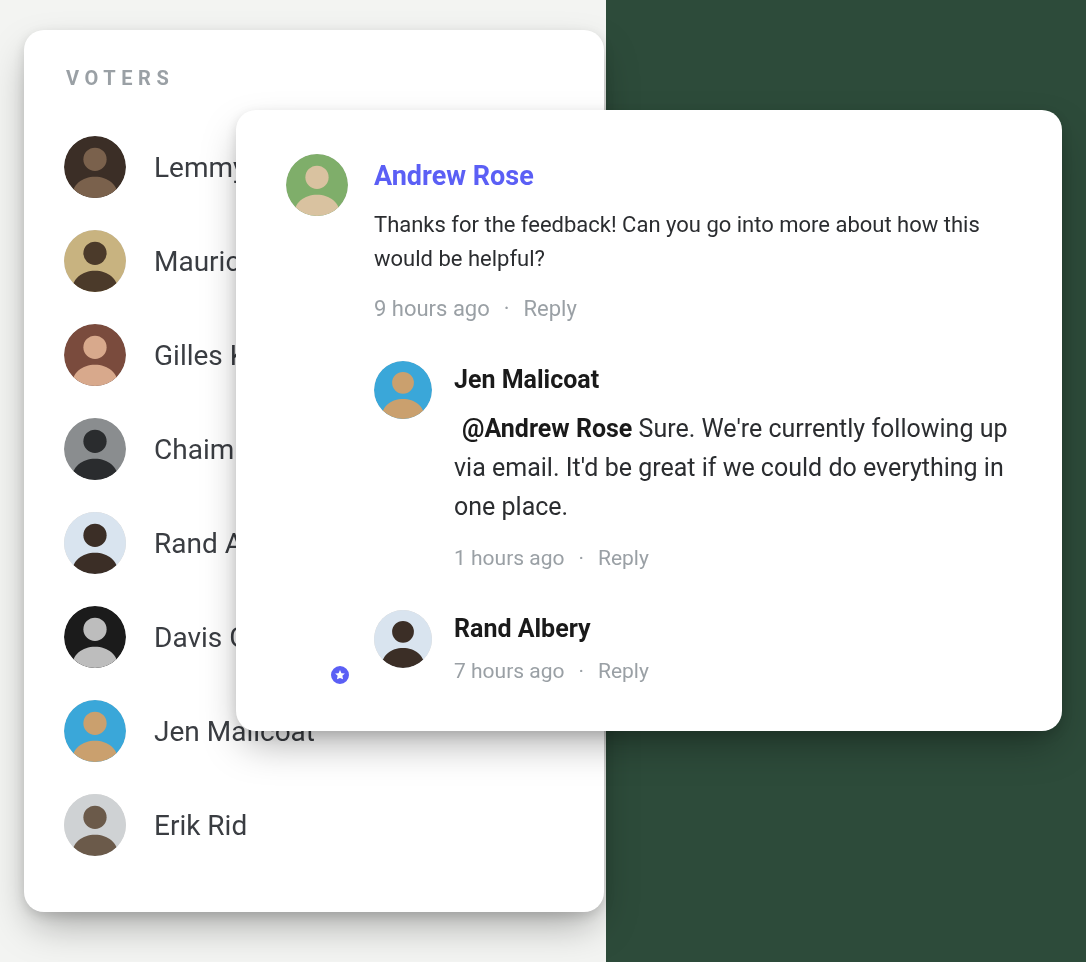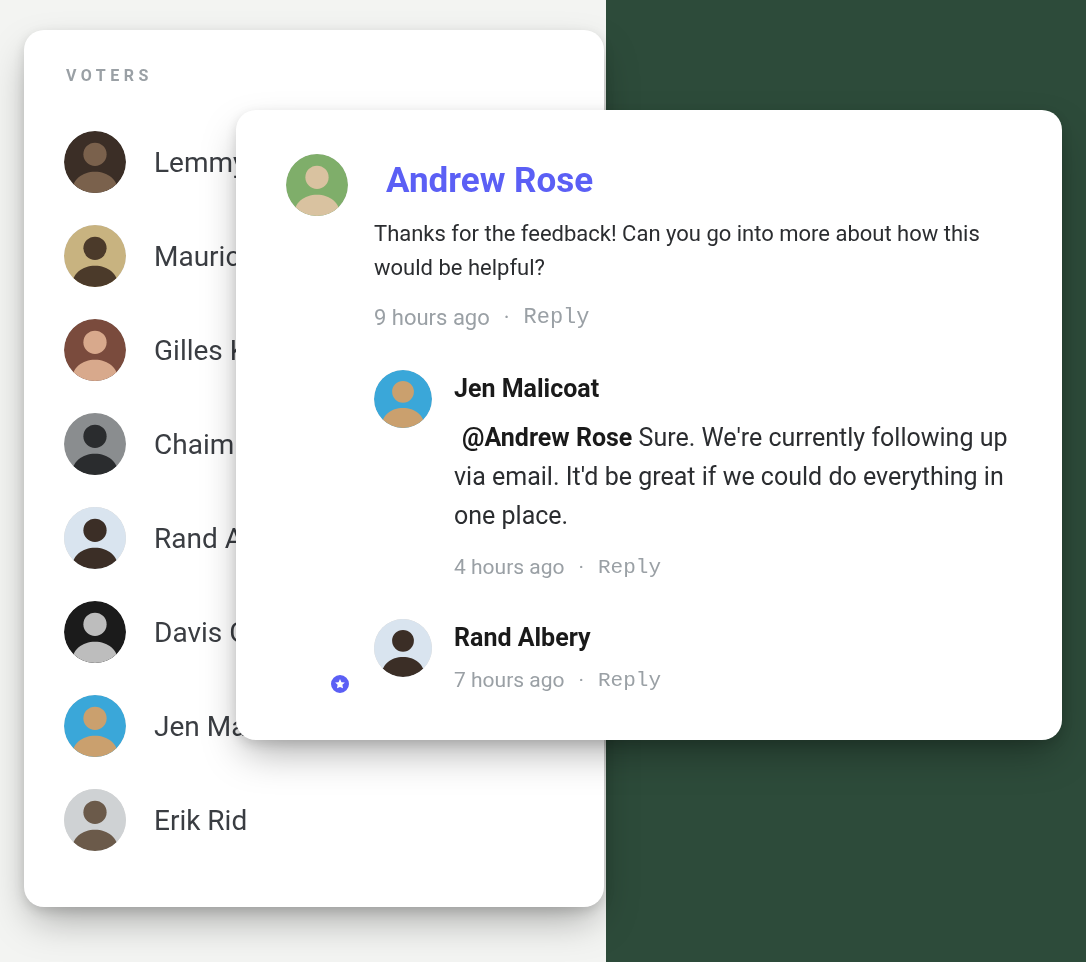--- a/index.html
+++ b/index.html
@@ -35,21 +35,21 @@
     box-shadow:0 18px 40px -8px rgba(0,0,0,0.35), 0 4px 12px rgba(0,0,0,0.12);
   }
 
   
   .voters-card{
     left:24px;top:30px;
     width:580px;
     padding:36px 40px 40px 40px;
   }
   .voters-title{
-    font-size:16px;
+    font-size:20px;
     font-weight:700;
     letter-spacing:0.28em;
     color:var(--muted);
     margin:0 0 30px 2px;
   }
   #voters-list .voter-item{
     display:flex;
     align-items:center;
     gap:28px;
     padding:16px 0;
@@ -75,27 +75,27 @@
     position:absolute;
     right:-4px;bottom:-4px;
     width:24px;height:24px;
     border-radius:50%;
     background:var(--accent);
     display:flex;align-items:center;justify-content:center;
     border:3px solid #fff;
   }
   .admin-badge svg{width:12px;height:12px;fill:#fff;}
   .post-body{flex:1;min-width:0;}
-  .author{font-size:35px;font-weight:700;margin:6px 0 16px 12px;}
+  .author{font-size:27px;font-weight:700;margin:6px 0 16px 0;}
   .author.accent{color:var(--accent);}
   .message{font-size:22px;line-height:1.55;color:#2b2d30;margin:0 0 20px 0;}
   .mention{font-weight:700;color:#1a1a1a;margin-left:8px;}
   .meta{display:flex;align-items:center;gap:14px;color:var(--muted);font-size:22px;}
   .meta .dot{color:var(--muted);}
-  .reply-link{color:var(--muted);text-decoration:none;cursor:pointer;font-family:Liberation Mono, monospace;}
+  .reply-link{color:var(--muted);text-decoration:none;cursor:pointer;}
 
   #replies-list{margin-top:40px;}
   .reply-item{display:flex;gap:22px;margin-bottom:40px;}
   .reply-item:last-child{margin-bottom:0;}
   .reply-item .avatar{width:58px;height:58px;flex:0 0 58px;}
   .reply-item .author{font-size:25px;margin:4px 0 16px 0;color:#1a1a1a;}
   .reply-item .message{font-size:25px;}
   .reply-item .meta{font-size:21px;}
 
   
@@ -300,21 +300,21 @@
       <path d="M8 64c0-14 11-22 24-22s24 8 24 22v6H8z" fill="#caa06e"></path>
     </g>
   </svg>
             </span>
     <div class="post-body">
       <div class="author">Jen Malicoat</div>
       <p class="message">
         <span class="mention">@Andrew Rose</span><span> Sure. We're currently following up via email. It'd be great if we could do everything in one place.</span>
       </p>
       <div class="meta">
-        <span>4 hours ago</span>
+        <span>1 hours ago</span>
         <span class="dot">·</span>
         <a class="reply-link">Reply</a>
       </div>
     </div>
           </div>
           <div class="reply-item">
     <span class="avatar">
               <svg viewBox="0 0 64 64" xmlns="http://www.w3.org/2000/svg">
     <defs>
                   <clipPath id="c">

